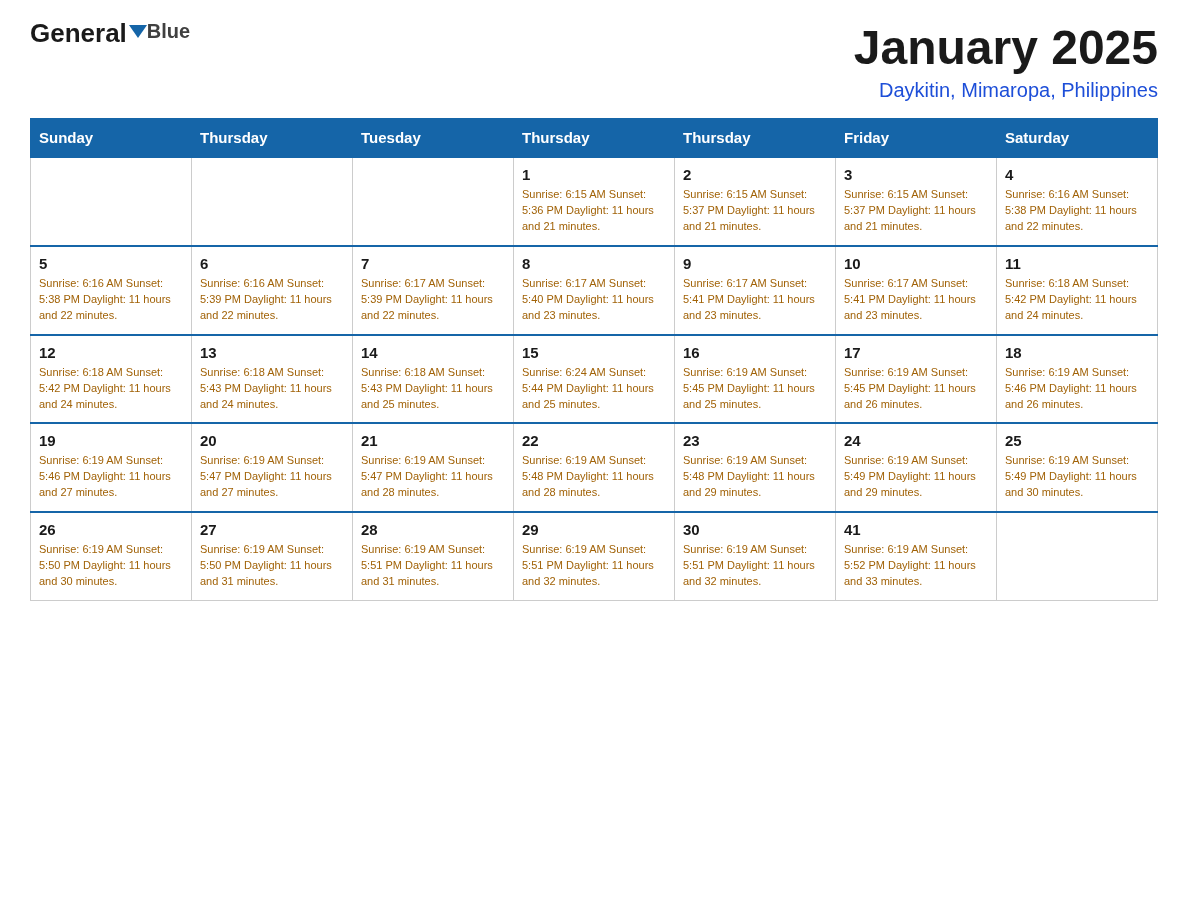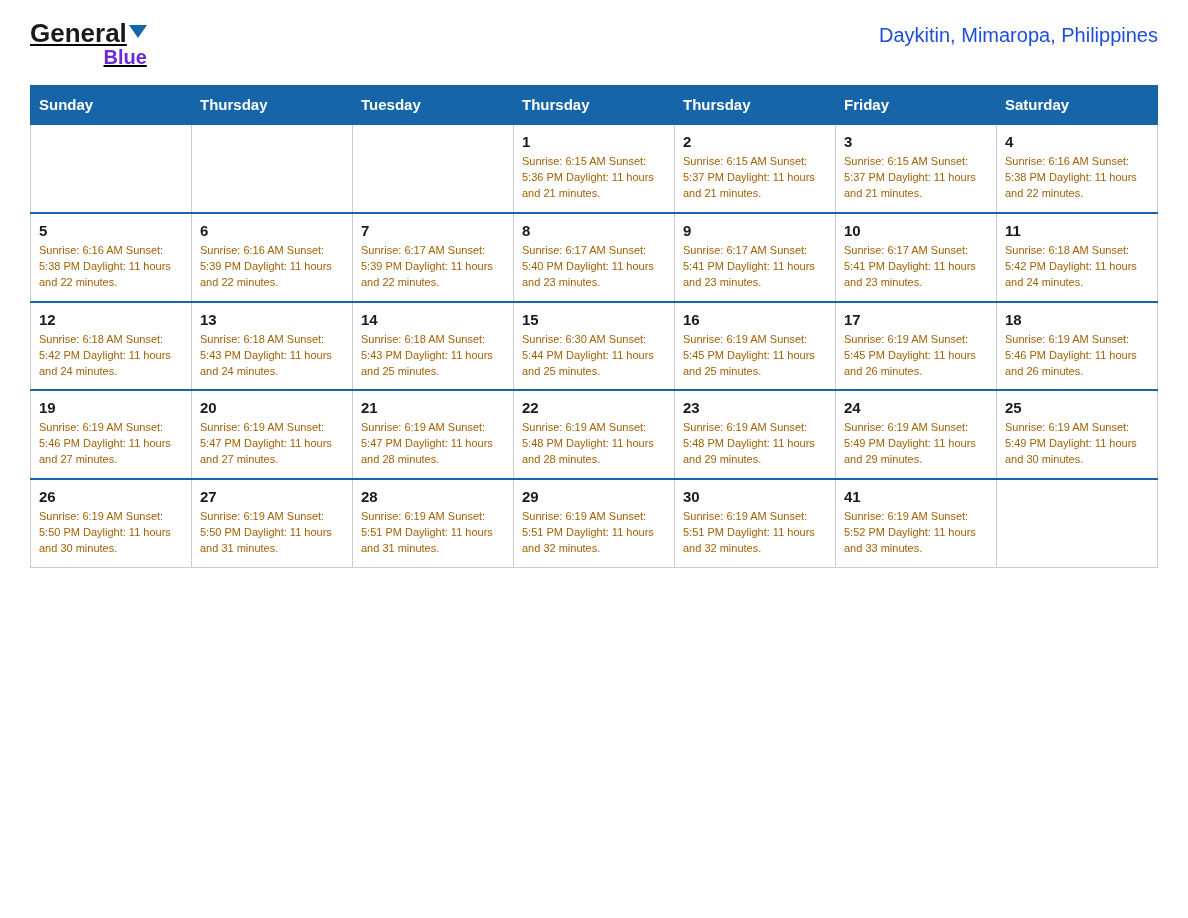--- a/index.html
+++ b/index.html
@@ -11,23 +11,22 @@
       min-height: 918px;
     }
     .header {
       display: flex;
       justify-content: space-between;
       align-items: flex-start;
       margin-bottom: 16px;
     }
     .logo {
       display: flex;
-      flex-direction: column;
-      align-items: flex-end;
-      text-decoration: underline;
+      flex-direction: row;
+      align-items: flex-start;
     }
     .logo-text {
       font-size: 26px;
       font-weight: bold;
       color: #1a1a1a;
       line-height: 1;
     }
     .logo-triangle {
       display: inline-block;
       width: 0;
@@ -36,21 +35,21 @@
       border-right: 9px solid transparent;
       border-top: 13px solid #1565a8;
       margin-left: 2px;
       vertical-align: middle;
       position: relative;
       top: -4px;
     }
     .logo-blue-line {
       font-size: 20px;
       font-weight: bold;
-      color: #6d28d9;
+      color: #404040;
       margin-top: 0px;
     }
     .title-area {
       text-align: right;
     }
     .title-area h1 {
       font-size: 48px;
       font-weight: bold;
       color: #1a1a1a;
     }
@@ -107,20 +106,21 @@
 <body>
 
 <div class="header">
   <div class="logo">
     <div class="logo-text">
       General<span class="logo-triangle"></span>
     </div>
     <div class="logo-blue-line">Blue</div>
   </div>
   <div class="title-area">
+    <h1>January 2025</h1>
     <h2>Daykitin, Mimaropa, Philippines</h2>
   </div>
 </div>
 
 <table class="calendar">
   <thead>
     <tr>
     <th>Sunday</th>
         <th>Thursday</th>
         <th>Tuesday</th>
@@ -232,21 +232,21 @@
         </td>
         <td>
           <span class="day-num">14</span>
           <div class="day-info">Sunrise: 6:18 AM
 Sunset: 5:43 PM
 Daylight: 11 hours
 and 25 minutes.</div>
         </td>
         <td>
           <span class="day-num">15</span>
-          <div class="day-info">Sunrise: 6:30 AM
+          <div class="day-info">Sunrise: 6:24 AM
 Sunset: 5:44 PM
 Daylight: 11 hours
 and 25 minutes.</div>
         </td>
         <td>
           <span class="day-num">16</span>
           <div class="day-info">Sunrise: 6:19 AM
 Sunset: 5:45 PM
 Daylight: 11 hours
 and 25 minutes.</div>

